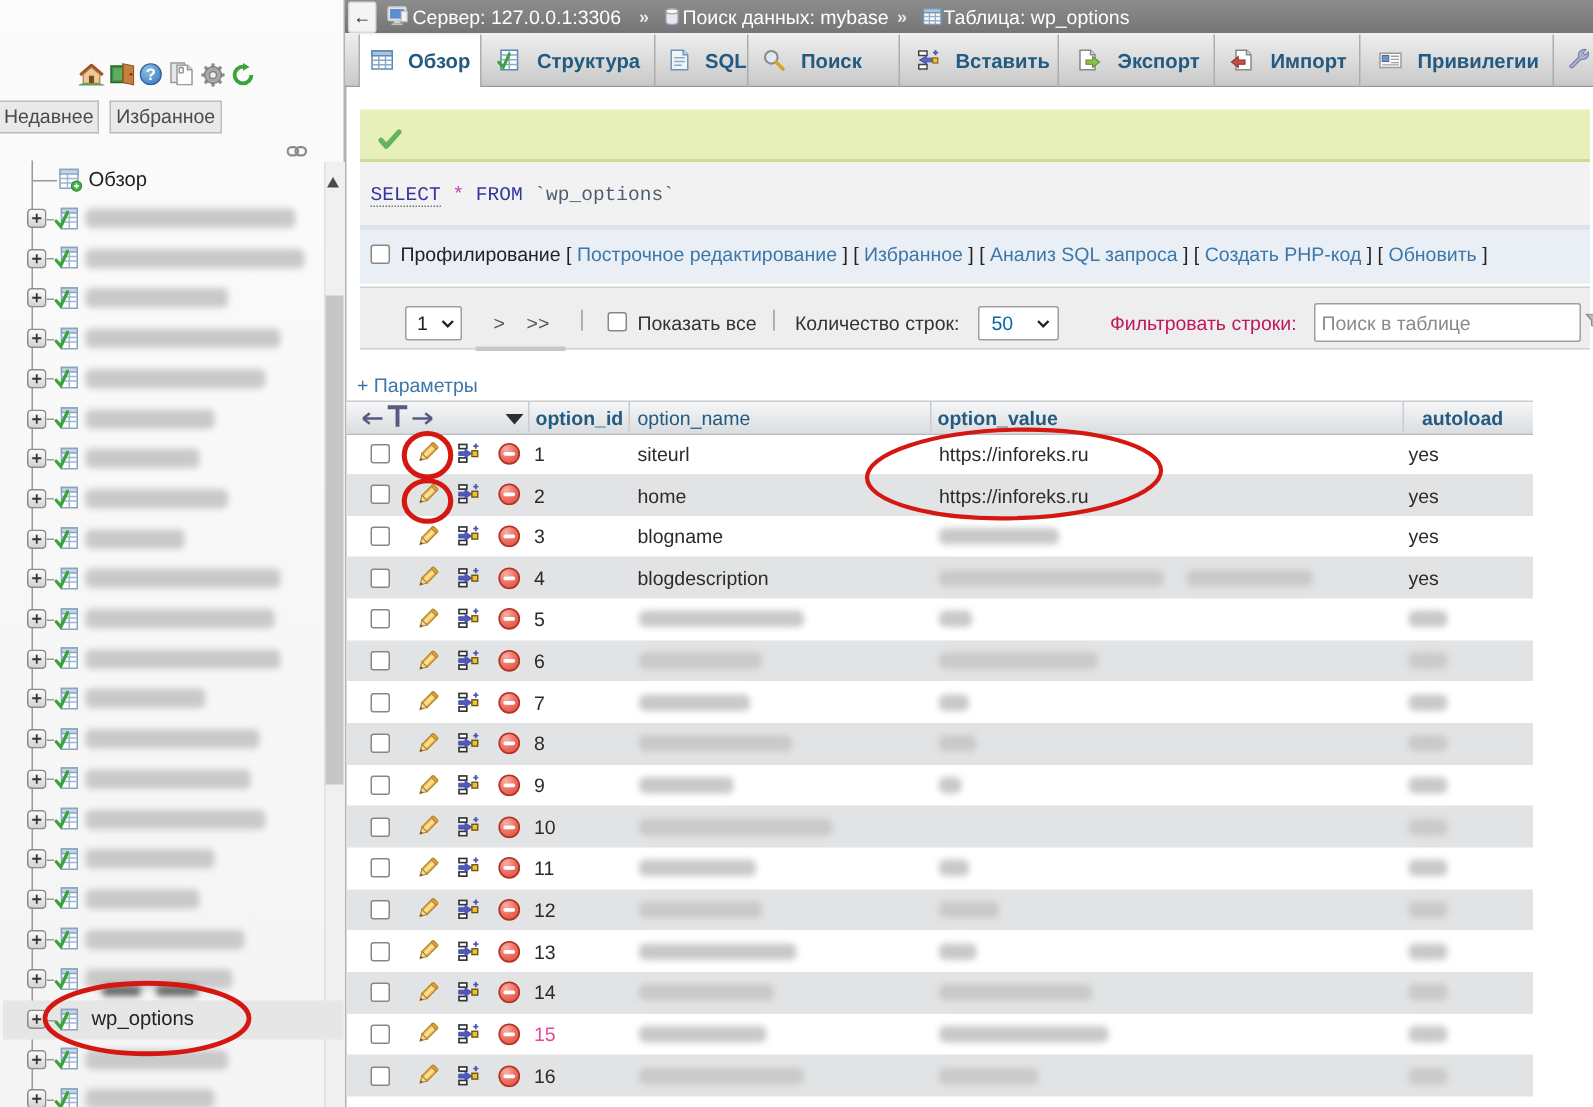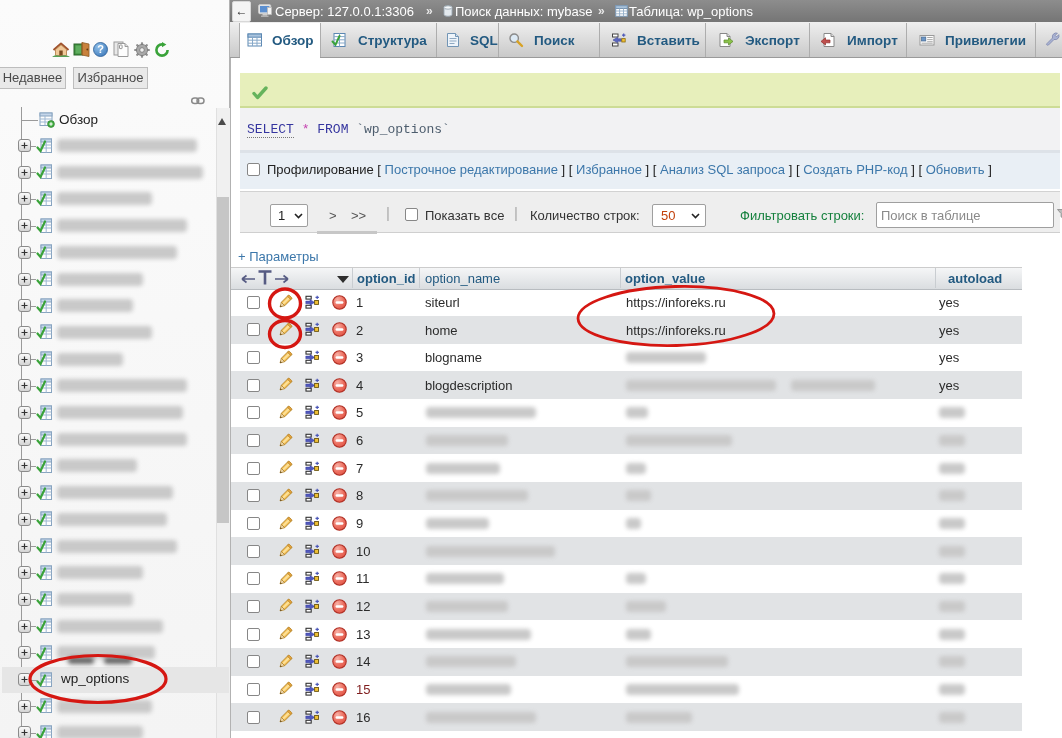--- a/index.html
+++ b/index.html
@@ -592,24 +592,24 @@
 <div class="ab" style="left:270px;top:204px;width:36px;height:21px;background:#fff;border:1px solid #9f9f9f;border-radius:2px;font-size:13px;color:#222;line-height:21px"><span style="margin-left:7px">1</span><svg width="9" height="6" viewBox="0 0 9 6" style="position:absolute;right:4px;top:8px">
         <path d="M1 1 L4.5 4.5 L8 1" stroke="#222" stroke-width="1.6" fill="none"></path>
       </svg></div>
 <div class="ab" style="left:329px;top:208px;font-size:13px;color:#555">&gt;</div>
 <div class="ab" style="left:351px;top:208px;font-size:13px;color:#555">&gt;&gt;</div>
 <div class="ab" style="left:386px;top:204px;font-size:15px;color:#aaa">|</div>
 <div style="position:absolute;left:405px;top:208px;width:13px;height:13px;background:#fff;border:1px solid #878787;border-radius:2px;box-sizing:border-box"></div>
 <div class="ab" style="left:425px;top:208px;font-size:13px;color:#333">Показать все</div>
 <div class="ab" style="left:514px;top:204px;font-size:15px;color:#aaa">|</div>
 <div class="ab" style="left:530px;top:208px;font-size:13px;color:#333">Количество строк:</div>
-<div class="ab" style="left:652px;top:204px;width:52px;height:21px;background:#fff;border:1px solid #9f9f9f;border-radius:2px;font-size:13px;color:#c2410c;line-height:21px"><span style="margin-left:8px">50</span><svg width="9" height="6" viewBox="0 0 9 6" style="position:absolute;right:5px;top:8px">
+<div class="ab" style="left:652px;top:204px;width:52px;height:21px;background:#fff;border:1px solid #9f9f9f;border-radius:2px;font-size:13px;color:#0369a1;line-height:21px"><span style="margin-left:8px">50</span><svg width="9" height="6" viewBox="0 0 9 6" style="position:absolute;right:5px;top:8px">
         <path d="M1 1 L4.5 4.5 L8 1" stroke="#222" stroke-width="1.6" fill="none"></path>
       </svg></div>
-<div class="ab" style="left:740px;top:208px;font-size:13px;color:#15803d">Фильтровать строки:</div>
+<div class="ab" style="left:740px;top:208px;font-size:13px;color:#be185d">Фильтровать строки:</div>
 <div class="ab" style="left:876px;top:202px;width:176px;height:24px;background:#fff;border:1px solid #9f9f9f;border-radius:2px"></div>
 <div class="ab" style="left:881px;top:208px;font-size:13px;color:#8a8a8a">Поиск в таблице</div>
 <svg width="10" height="10" viewBox="0 0 10 10" style="position:absolute;left:1057px;top:209px;">
       <path d="M0.5 0.5 L9.5 0.5 L6 4.5 L6 9 L4 7.8 L4 4.5 Z" fill="#bbb" stroke="#888" stroke-width="0.8"></path>
     </svg>
 <div class="ab" style="left:317px;top:231px;width:60px;height:2.5px;background:#c7c7c7"></div>
 <div class="ab" style="left:238px;top:249px;font-size:13px;color:#3c77aa">+ Параметры</div>
 <div class="ab" style="left:231px;top:267px;width:791px;height:21px;background:linear-gradient(#f5f6f7,#dadde0);border-top:1px solid #cccccc;border-bottom:1px solid #b8bcc0"></div>
 <div class="ab" style="left:352px;top:268px;width:1px;height:20px;background:#c9cdd1"></div>
 <div class="ab" style="left:419px;top:268px;width:1px;height:20px;background:#c9cdd1"></div>
@@ -1103,21 +1103,21 @@
       <defs>
         <radialGradient id="rg" cx="0.35" cy="0.3" r="0.9">
 <stop offset="0" stop-color="#f8b1a6"></stop>
           <stop offset="0.5" stop-color="#ec6f60"></stop>
           <stop offset="1" stop-color="#dd4b3c"></stop>
         </radialGradient>
       </defs>
 <circle cx="7.5" cy="7.5" r="6.7" fill="url(#rg)" stroke="#b23227" stroke-width="1.1"></circle>
 <rect x="3.6" y="6.3" width="7.8" height="2.5" rx="1.2" fill="#fff"></rect>
     </svg>
-<div class="ab" style="left:356px;top:681.9px;font-size:13px;color:#7f1d1d">15</div>
+<div class="ab" style="left:356px;top:681.9px;font-size:13px;color:#ec4899">15</div>
 <div class="sm" style="left:426px;top:683.9px;width:85px;height:11px"></div>
 <div class="sm" style="left:626px;top:683.9px;width:113px;height:11px"></div>
 <div class="sm" style="left:939px;top:683.9px;width:26px;height:11px"></div>
 <div class="ab" style="left:231px;top:703.2px;width:791px;height:27.6px;background:#e1e3e5"></div>
 <div style="position:absolute;left:247px;top:710.575px;width:13px;height:13px;background:#fff;border:1px solid #878787;border-radius:2px;box-sizing:border-box"></div>
 <svg width="16" height="16" viewBox="0 0 16 16" style="position:absolute;left:277px;top:709.075px;">
       <g transform="rotate(45 8 8)">
 <rect x="5.6" y="1.2" width="4.8" height="9.6" fill="#f6c35c" stroke="#b5862e" stroke-width="0.9"></rect>
 <rect x="7.1" y="1.2" width="1.8" height="9.6" fill="#fde29a"></rect>
 <rect x="5.6" y="0.2" width="4.8" height="2" rx="0.8" fill="#e8a33d" stroke="#b5862e" stroke-width="0.8"></rect>

